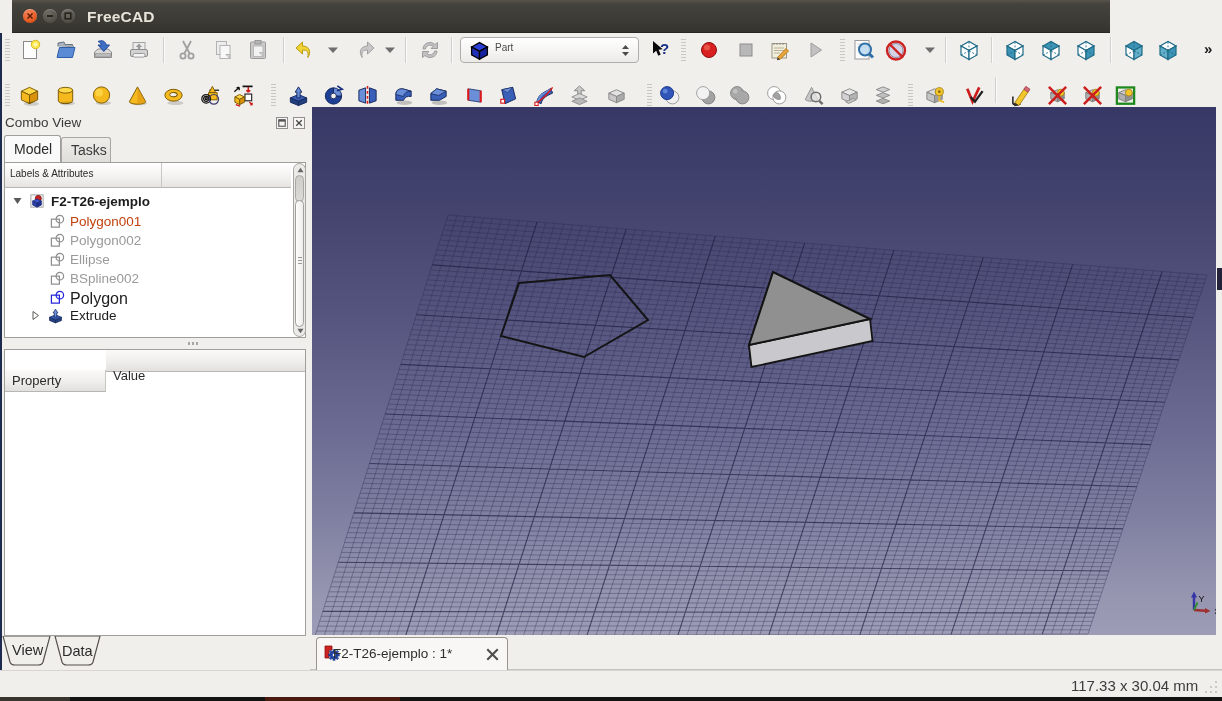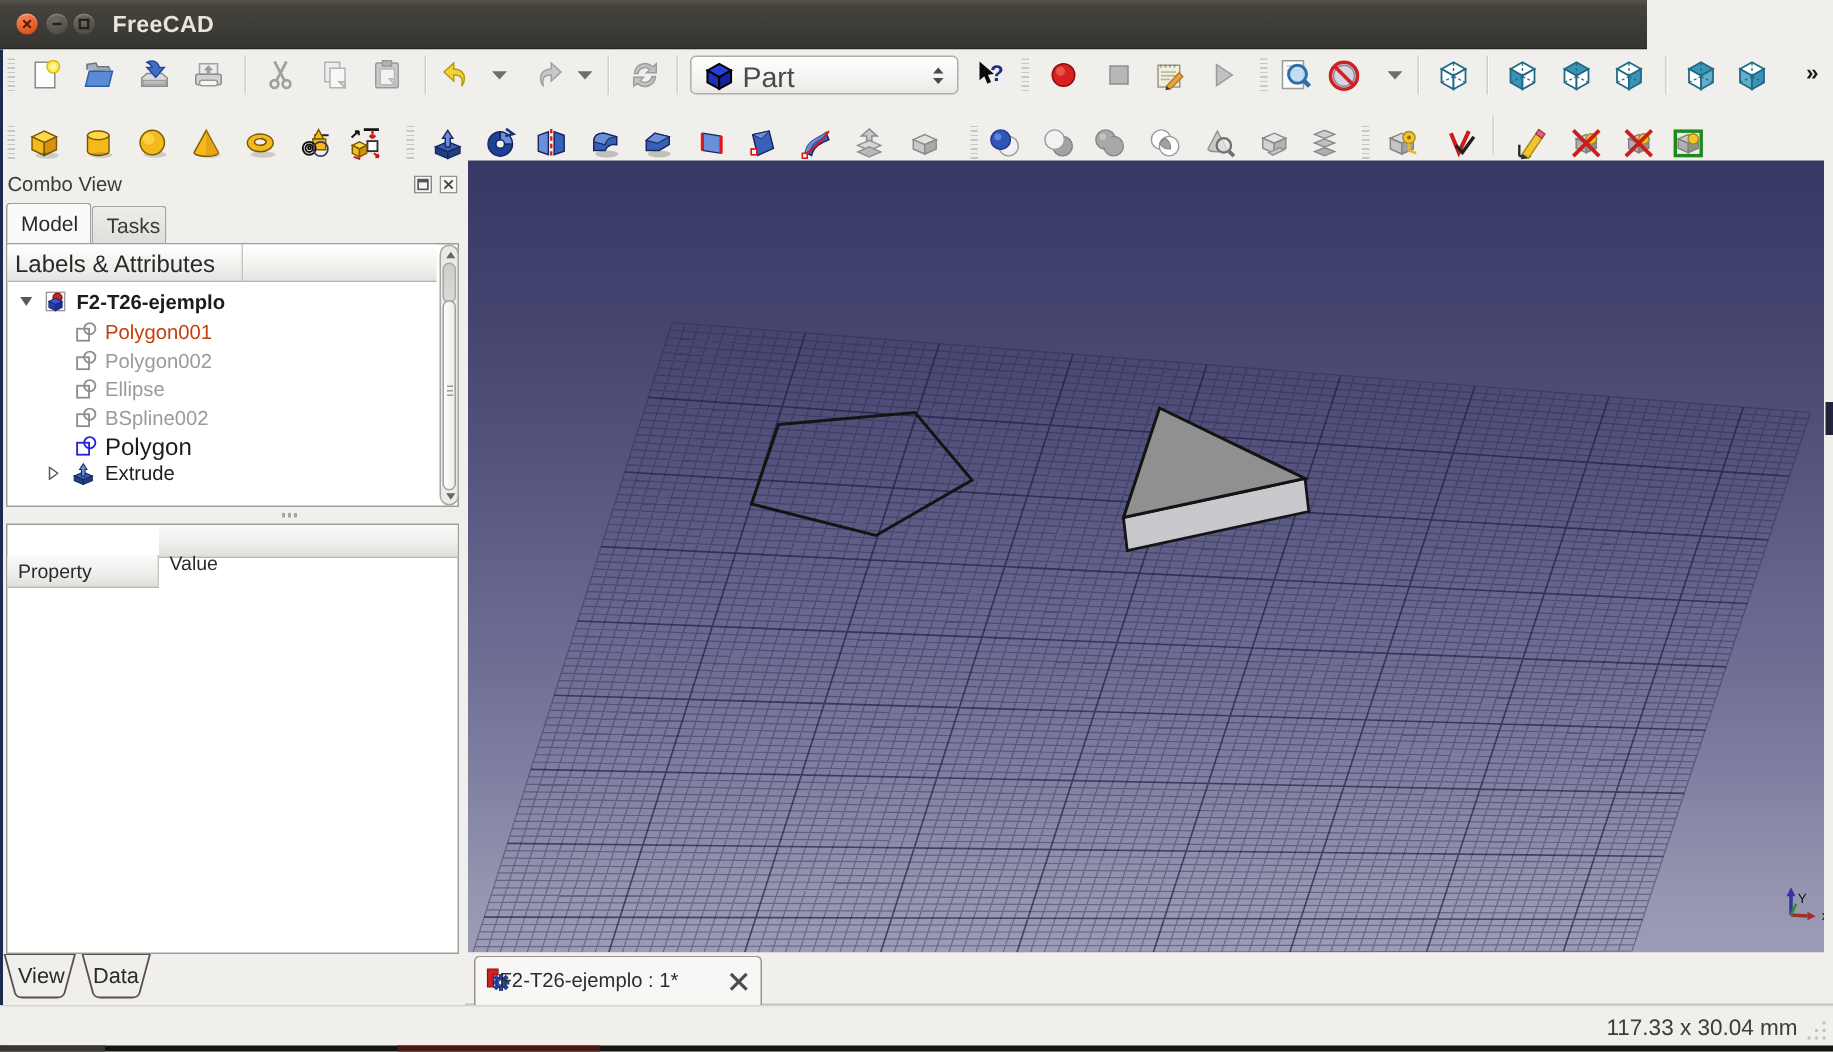--- a/index.html
+++ b/index.html
@@ -1,13 +1,13 @@
 <!DOCTYPE html>
 <html><head><meta charset="utf-8"><style>html,body{margin:0;padding:0;width:1222px;height:701px;overflow:hidden;font-family:"Liberation Sans",sans-serif;background:#f1efec;}.abs{position:absolute;}.sep1{position:absolute;top:37px;width:1px;height:26px;background:#d2d0cc;border-right:1px solid #fafafa;}.sep2{position:absolute;top:77px;width:1px;height:26px;background:#d2d0cc;border-right:1px solid #fafafa;}.grip{position:absolute;width:5px;height:22px;background:repeating-linear-gradient(180deg,#c9c7c3 0,#c9c7c3 1px,#f1efec 1px,#f1efec 3px);}</style></head><body>
-<div class="abs" style="left:0;top:0;width:1098px;height:33px;background:linear-gradient(180deg,#57544c 0%,#45433d 12%,#3e3c37 55%,#35342f 100%);border-bottom:1px solid #262622;box-sizing:border-box">
+<div class="abs" style="left:12px;top:0;width:1098px;height:33px;background:linear-gradient(180deg,#57544c 0%,#45433d 12%,#3e3c37 55%,#35342f 100%);border-bottom:1px solid #262622;box-sizing:border-box">
     <div class="abs" style="left:11px;top:9px;width:14px;height:14px;border-radius:50%;background:radial-gradient(circle at 40% 32%,#f8835b,#e2571f 65%,#c44312);box-shadow:inset 0 1px 1px rgba(255,255,255,.4)"><svg width="14" height="14" viewBox="0 0 14 14">
         <path d="M4.5 4.5 L9.5 9.5 M9.5 4.5 L4.5 9.5" stroke="#5e1d05" stroke-width="1.6"></path>
       </svg></div>
     <div class="abs" style="left:31px;top:9px;width:14px;height:14px;border-radius:50%;background:radial-gradient(circle at 40% 32%,#6e6b62,#504e47 70%,#3c3a34);box-shadow:inset 0 1px 1px rgba(255,255,255,.25)"><svg width="14" height="14" viewBox="0 0 14 14">
         <path d="M4 7 L10 7" stroke="#222018" stroke-width="1.8"></path>
       </svg></div>
     <div class="abs" style="left:49px;top:9px;width:14px;height:14px;border-radius:50%;background:radial-gradient(circle at 40% 32%,#6e6b62,#504e47 70%,#3c3a34);box-shadow:inset 0 1px 1px rgba(255,255,255,.25)"><svg width="14" height="14" viewBox="0 0 14 14">
         <rect x="4.2" y="4.2" width="5.6" height="5.6" fill="none" stroke="#222018" stroke-width="1.5"></rect>
       </svg></div>
     <div class="abs" style="left:75px;top:8px;font-size:15.5px;font-weight:bold;color:#e8e4da;letter-spacing:0.2px">FreeCAD</div>
@@ -189,21 +189,21 @@
 <svg class="abs" style="left:925px;top:46px" width="10" height="8" viewBox="0 0 10 8">
     <polygon points="0,1.5 10,1.5 5,7" fill="#6e6e6e"></polygon>
   </svg>
 <div class="abs" style="left:1204px;top:40px;font-size:15px;font-weight:bold;color:#1a1a1a">»</div>
 <div class="abs" style="left:460px;top:36.5px;width:179px;height:26px;border:1px solid #b0aeaa;border-radius:4px;background:linear-gradient(180deg,#ffffff,#f4f3f1 60%,#eceae7);box-sizing:border-box">
     <svg class="abs" style="left:8px;top:2px" width="21" height="21" viewBox="0 0 24 24">
       <polygon points="3,8 12,3 21,8 12,13" fill="#2a3fd8" stroke="#000" stroke-width="1.5"></polygon>
       <polygon points="3,8 12,13 12,22 3,17" fill="#1e2fb8" stroke="#000" stroke-width="1.5"></polygon>
       <polygon points="12,13 21,8 21,17 12,22" fill="#1522a0" stroke="#000" stroke-width="1.5"></polygon>
     </svg>
-    <div class="abs" style="left:34px;top:4px;font-size:19px;color:#4a4a48">Part</div>
+    <div class="abs" style="left:34px;top:4px;font-size:10px;color:#4a4a48">Part</div>
     <svg class="abs" style="left:160px;top:6px" width="9" height="13" viewBox="0 0 9 13">
       <polygon points="1,5 8,5 4.5,1" fill="#4a4a4a"></polygon>
       <polygon points="1,8 8,8 4.5,12" fill="#4a4a4a"></polygon>
     </svg>
   </div>
 <div class="grip" style="left:5px;top:84px"></div>
 <div class="grip" style="left:271px;top:84px"></div>
 <div class="grip" style="left:647px;top:84px"></div>
 <div class="grip" style="left:908px;top:84px"></div>
 <div class="sep2" style="left:995px"></div>
@@ -400,21 +400,21 @@
     <path d="M3.5 3.5 L9.5 9.5 M9.5 3.5 L3.5 9.5" stroke="#444" stroke-width="1.4"></path>
   </svg>
 <div class="abs" style="left:4px;top:135px;width:57px;height:27px;background:#fbfafa;border:1px solid #a09e9a;border-bottom:none;border-radius:3px 3px 0 0;box-sizing:border-box;z-index:3">
     <div style="margin:5px 0 12px 9px;font-size:14px;color:#2a2a28">Model</div>
   </div>
 <div class="abs" style="left:61px;top:137px;width:50px;height:25px;background:linear-gradient(180deg,#efedea,#e0deda);border:1px solid #a8a6a2;border-bottom:none;border-radius:3px 3px 0 0;box-sizing:border-box;z-index:2">
     <div style="margin:4px 16px 0 9px;font-size:14px;color:#3a3a38">Tasks</div>
   </div>
 <div class="abs" style="left:4px;top:162px;width:302px;height:176px;background:#ffffff;border:1px solid #a09e9a;box-sizing:border-box;z-index:2"></div>
 <div class="abs" style="left:5px;top:163px;width:157px;height:25px;background:linear-gradient(180deg,#ffffff,#f2f1ef 60%,#e6e4e1);border-right:1px solid #c8c6c2;border-bottom:1px solid #b8b6b2;box-sizing:border-box;z-index:3">
-    <div style="margin:5px 0 0 5px;font-size:16px;color:#2a2a28">Labels &amp; Attributes</div>
+    <div style="margin:5px 0 0 5px;font-size:10px;color:#2a2a28">Labels &amp; Attributes</div>
   </div>
 <div class="abs" style="left:162px;top:163px;width:129px;height:25px;background:linear-gradient(180deg,#ffffff,#f2f1ef 60%,#e6e4e1);border-bottom:1px solid #b8b6b2;box-sizing:border-box;z-index:3"></div>
 <svg class="abs" style="left:30px;top:194px;z-index:3" width="14" height="14" viewBox="0 0 16 16">
     <rect x="1" y="1" width="14" height="14" fill="#f8f8f8" stroke="#999"></rect>
     <circle cx="9.5" cy="5" r="3.4" fill="#cc2222" stroke="#7a1010"></circle>
     <polygon points="3,8 8,5.6 13,8 8,10.4" fill="#3a55c8" stroke="#1a2a7a" stroke-width="0.8"></polygon>
     <polygon points="3,8 8,10.4 8,15 3,12.6" fill="#2a3fa8" stroke="#1a2a7a" stroke-width="0.8"></polygon>
     <polygon points="8,10.4 13,8 13,12.6 8,15" fill="#1e2f90" stroke="#1a2a7a" stroke-width="0.8"></polygon>
   </svg>
 <svg class="abs" style="left:13px;top:197px;z-index:3" width="9" height="8" viewBox="0 0 9 8">

